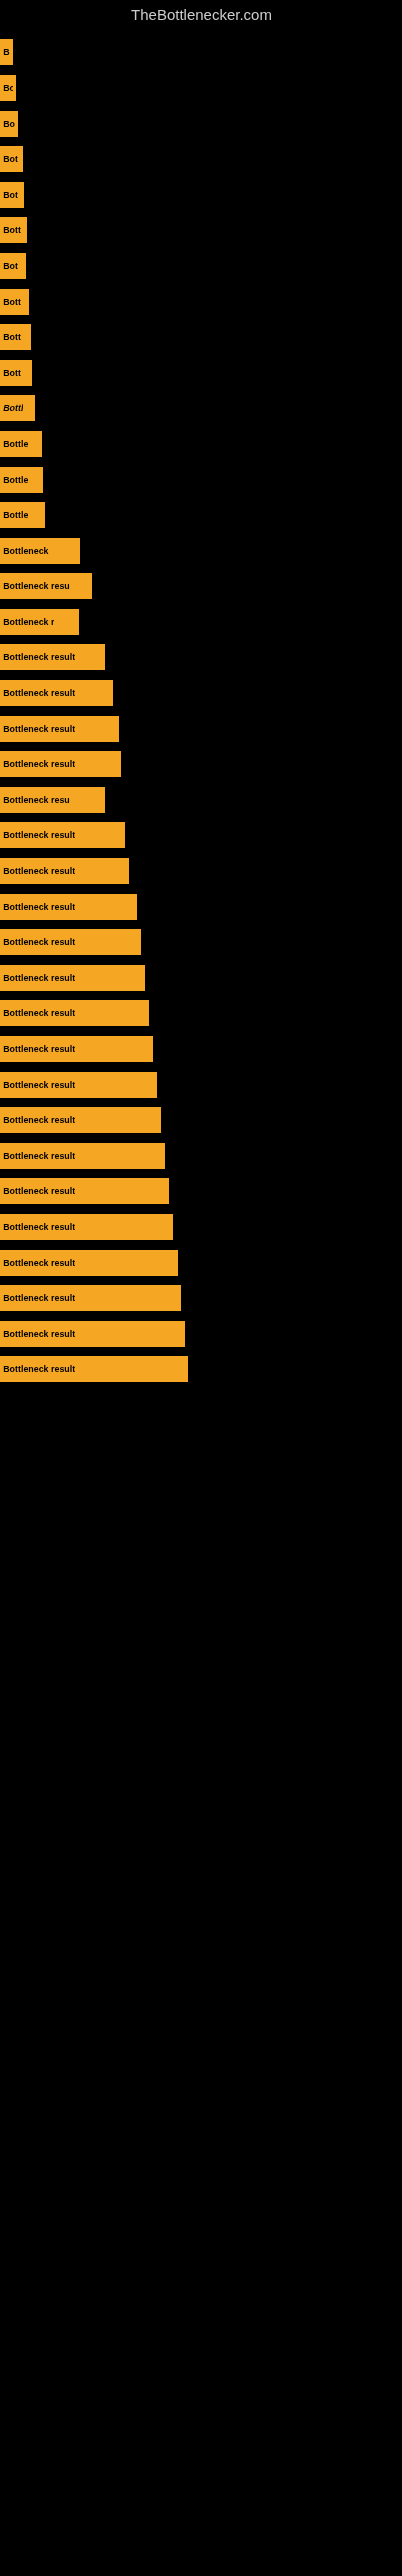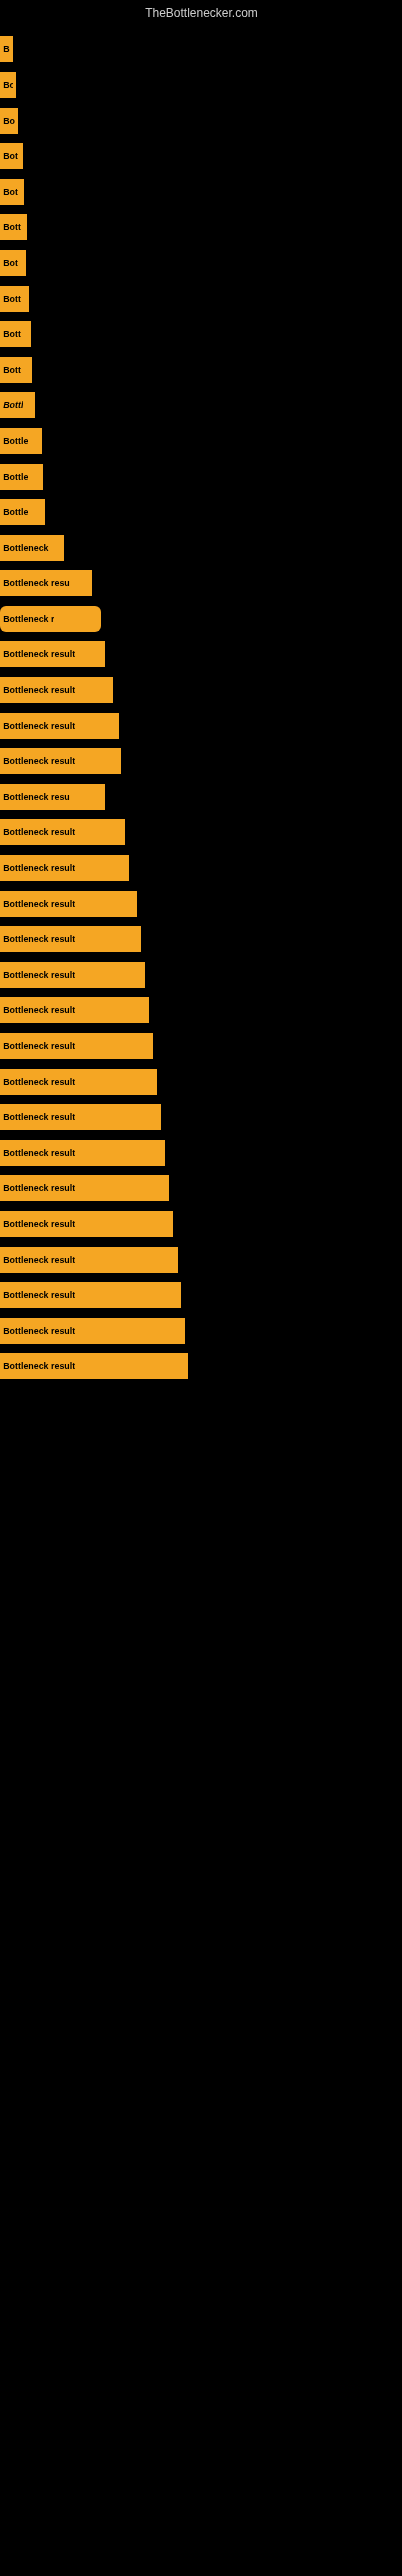--- a/index.html
+++ b/index.html
@@ -5,21 +5,21 @@
     * { margin: 0; padding: 0; box-sizing: border-box; }
     body {
       background-color: #000;
       width: 403px;
       min-height: 2576px;
       font-family: Arial, sans-serif;
       position: relative;
     }
     .site-title {
       color: #ccc;
-      font-size: 12px;
+      font-size: 15px;
       text-align: center;
       padding: 6.4px 0 3.2px 0;
     }
     .bars-container {
       padding: 8px 0 0 0;
     }
     .bar-row {
       display: flex;
       align-items: center;
       margin-bottom: 0px;
@@ -112,31 +112,31 @@
       <div class="bar" style="width: 43px;">
         <span class="bar-label">Bottle</span>
       </div>
     </div>
     <div class="bar-row">
       <div class="bar" style="width: 45px;">
         <span class="bar-label">Bottle</span>
       </div>
     </div>
     <div class="bar-row">
-      <div class="bar" style="width: 64px;">
+      <div class="bar" style="width: 80px;">
         <span class="bar-label">Bottleneck</span>
       </div>
     </div>
     <div class="bar-row">
       <div class="bar" style="width: 92px;">
         <span class="bar-label">Bottleneck resu</span>
       </div>
     </div>
     <div class="bar-row">
-      <div class="bar" style="width: 101px; border-radius: 6px;">
+      <div class="bar" style="width: 79px;">
         <span class="bar-label">Bottleneck r</span>
       </div>
     </div>
     <div class="bar-row">
       <div class="bar" style="width: 105px;">
         <span class="bar-label">Bottleneck result</span>
       </div>
     </div>
     <div class="bar-row">
       <div class="bar" style="width: 113px;">

